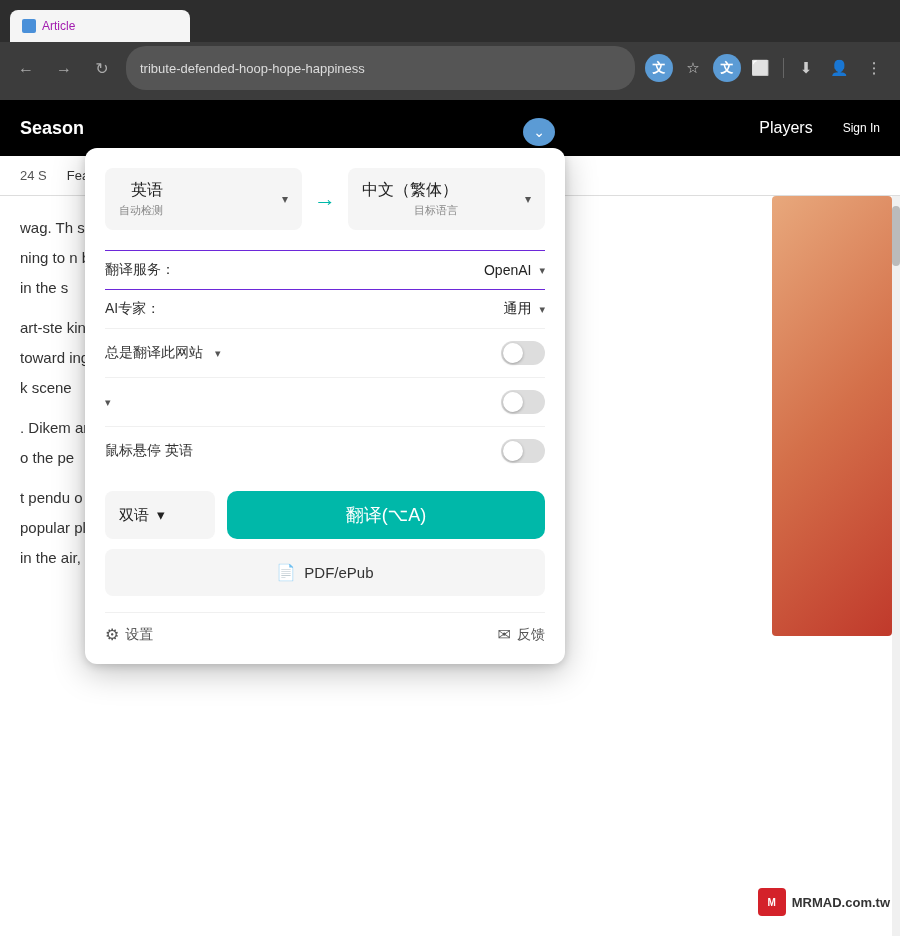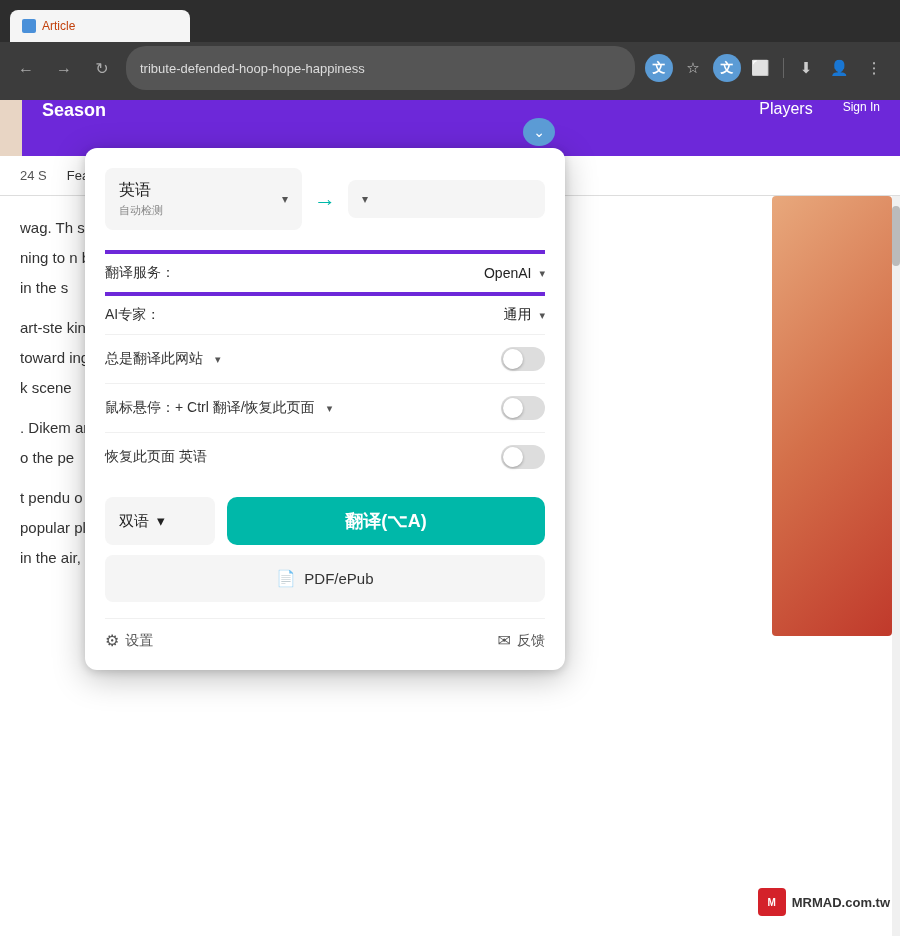--- a/index.html
+++ b/index.html
@@ -32,21 +32,21 @@
 
     .browser-tab {
       background: #f5f5f5;
       height: 32px;
       min-width: 180px;
       border-radius: 8px 8px 0 0;
       display: flex;
       align-items: center;
       padding: 0 12px;
       font-size: 12px;
-      color: #c2410c;
+      color: #a21caf;
       gap: 6px;
     }
 
     .tab-favicon {
       width: 14px;
       height: 14px;
       background: #4a90d9;
       border-radius: 2px;
     }
 
@@ -109,27 +109,26 @@
       background: #666;
       margin: 0 2px;
     }
 
     
     .site-navbar {
       position: absolute;
       top: 100px;
       left: 0; right: 0;
       height: 56px;
-      background: #6d28d9;
-      display: flex;
-      align-items: flex-start;
+      background: #000000;
+      display: flex;
+      align-items: center;
       padding: 0 20px;
       gap: 30px;
       z-index: 1;
-      margin-left: 22px;
     }
 
     .site-nav-label {
       color: white;
       font-size: 18px;
       font-weight: 600;
     }
 
     .site-nav-spacer { flex: 1; }
 
@@ -254,20 +253,21 @@
       cursor: pointer;
       display: flex;
       align-items: center;
       justify-content: space-between;
     }
 
     .lang-selector-content {
       display: flex;
       flex-direction: column;
       gap: 2px;
+      align-items: flex-end;
     }
 
     .lang-name {
       font-size: 16px;
       font-weight: 500;
       color: #222;
     }
 
     .lang-sub {
       font-size: 11px;
@@ -283,21 +283,21 @@
       color: #00b8a9;
       font-size: 22px;
       font-weight: bold;
       flex-shrink: 0;
     }
 
     
     .setting-row {
       display: flex;
       padding: 10px 0;
-      border-top: 4px solid #6d28d9;
+      border-top: 1px solid #6d28d9;
     }
 
     .setting-label {
       flex: 1;
       font-size: 14px;
       color: #333;
     }
 
     .setting-value {
       display: flex;
@@ -388,21 +388,21 @@
     }
 
     .translate-main-btn {
       flex: 1;
       background: #00b8a9;
       color: white;
       border: none;
       border-radius: 10px;
       height: 48px;
       font-size: 18px;
-      font-weight: 700;
+      font-weight: 400;
       cursor: pointer;
       display: flex;
       align-items: center;
       justify-content: center;
     }
 
     
     .pdf-btn {
       width: 100%;
       background: #f5f5f5;
@@ -583,20 +583,24 @@
       <div class="lang-selector-content">
         <span class="lang-name">英语</span>
         <span class="lang-sub">自动检测</span>
       </div>
       <span class="lang-arrow">▾</span>
     </div>
 
     <span class="translate-arrow">→</span>
 
     <div class="lang-selector">
+      <div class="lang-selector-content">
+        <span class="lang-name">中文（繁体）</span>
+        <span class="lang-sub">目标语言</span>
+      </div>
       <span class="lang-arrow">▾</span>
     </div>
   </div>
 
   <div class="setting-row">
     <span class="setting-label">翻译服务：</span>
     <div class="setting-value">
       <span class="setting-value-text">OpenAI</span>
       <span class="dropdown-arrow">▾</span>
     </div>
@@ -613,29 +617,28 @@
   <div class="toggle-row">
     <span class="toggle-label">
       <span>总是翻译此网站</span>
       <span class="toggle-chevron">▾</span>
     </span>
     <div class="toggle"></div>
   </div>
 
   <div class="toggle-row">
     <span class="toggle-label">
-      <span>鼠标悬停：+ Ctrl 翻译/恢复此页面</span>
       <span class="toggle-chevron">▾</span>
     </span>
     <div class="toggle"></div>
   </div>
 
   <div class="toggle-row">
     <span class="toggle-label">
-      <span>恢复此页面 英语</span>
+      <span>鼠标悬停 英语</span>
     </span>
     <div class="toggle"></div>
   </div>
 
   <div class="action-row">
     <div class="bilingual-select">
       <span>双语</span>
       <span>▾</span>
     </div>
     <button class="translate-main-btn">

